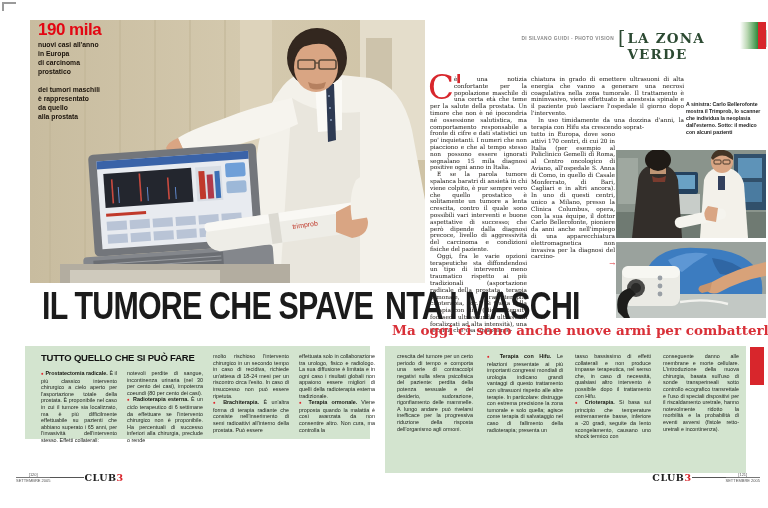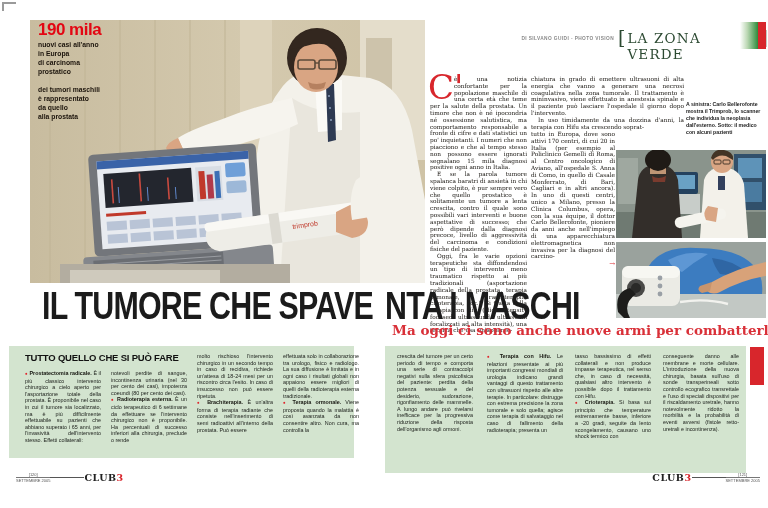--- a/index.html
+++ b/index.html
@@ -13,21 +13,21 @@
   
   .reg-mark { left:2px; top:2px; width:14px; height:9px;
     border-left:2px solid #9a9a9a; border-top:2px solid #9a9a9a; }
 
   
   .byline { left:504px; top:36px; width:110px; font-size:4.8px; letter-spacing:.4px;
     color:#8a8a8a; text-align:right; font-weight:700; }
   .section-head { left:618px; top:25px; height:24px; display:flex; align-items:center;
     font-family:"DejaVu Serif", serif; color:#2c4a32; }
   .section-head .bracket { font-size:19px; font-weight:400; color:#2c4a32; line-height:1; }
-  .section-head .section-label { font-size:13.5px; letter-spacing:1.2px; font-weight:400; padding:0 2px;margin-top:17px; }
+  .section-head .section-label { font-size:13.5px; letter-spacing:1.2px; font-weight:700; padding:0 2px;margin-top:17px; }
   .flag-block { left:740px; top:22px; width:18px; height:27px;
     background:linear-gradient(to right,#ffffff 0%,#bcd8b4 40%,#2e8c3c 100%); }
   .flag-red { left:758px; top:22px; width:8px; height:27px; background:#d8262c; }
 
   
   .photo-main { left:30px; top:20px; width:395px; height:263px; overflow:hidden; }
   .stats { left:38px; top:36px; width:120px; }
   .stat-value { color:#e30613; font-weight:800; font-size:17px; letter-spacing:-.5px; line-height:1; }
   .stat-caption { color:#1c140c; font-weight:700; font-size:6.8px; line-height:1.32;
     white-space:pre-line; margin-top:3px; margin-bottom:9px; }
@@ -58,21 +58,21 @@
   
   .photo-caption { left:686px; top:101px; width:80px; font-size:5.2px; font-weight:700;
     line-height:1.35; color:#1c1c1c; white-space:pre-line; }
 
   
   .photo1 { left:616px; top:150px; width:150px; height:88px; }
   .photo2 { left:616px; top:242px; width:150px; height:76px; }
 
   
   .tbox { background:#d3e4cf; }
-  .tbox-left  { left:9px;  top:346px; width:345px; height:112px; }
+  .tbox-left  { left:25px;  top:346px; width:345px; height:93px; }
   .tbox-right { left:385px; top:346px; width:361px; height:127px; }
   .red-tab { left:750px; top:347px; width:14px; height:38px; background:#d8262c; }
   .tbox-title { position:absolute; left:16px; top:6px; font-size:9.5px; font-weight:800;
     letter-spacing:-.2px; color:#111; }
   .tb-col { position:absolute; width:76px; font-size:5.4px; line-height:6.6px;
     color:#20241f; text-align:justify; }
   .tb-col .seg { display:block; }
   .tb-col b { font-weight:800; color:#15150f; }
   .bull { color:#e02128; font-size:4.6px; }
   .tbL1 { left:16px;  top:24px; } .tbL2 { left:102px; top:24px; }

